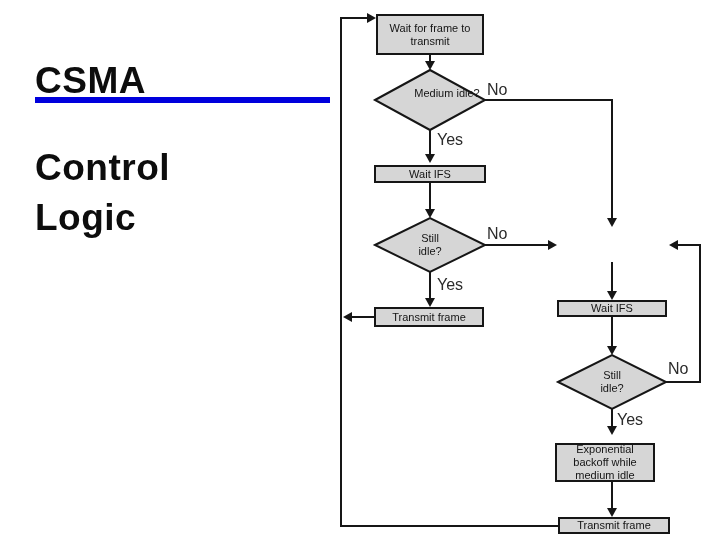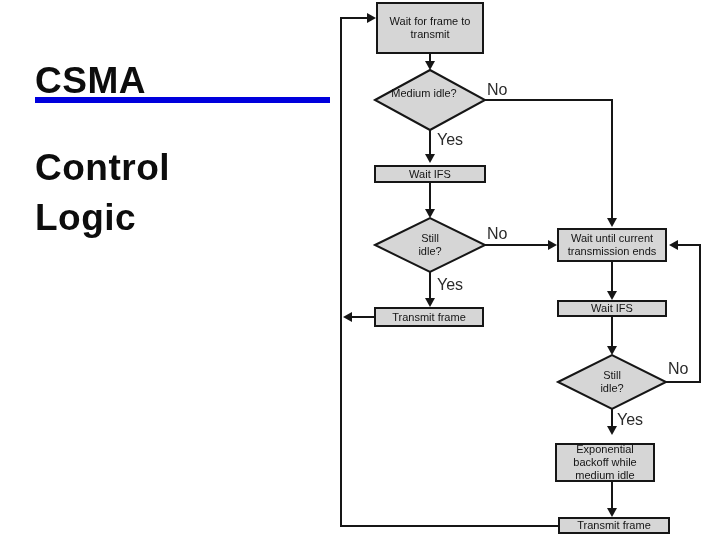--- a/index.html
+++ b/index.html
@@ -115,29 +115,28 @@
       <polygon points="607,508 617,508 612,517"></polygon>
     </g>
 
     <g fill="#d6d6d6" stroke="#161616" stroke-width="2">
       <polygon points="375,100 430,70 485,100 430,130"></polygon>
       <polygon points="375,245 430,218 485,245 430,272"></polygon>
       <polygon points="558,382 612,355 666,382 612,409"></polygon>
     </g>
   </svg>
 
-  <div class="box" style="left:376px; top:2px;   width:108px; height:52px;">Wait for frame to transmit</div>
+  <div class="box" style="left:376px; top:14px;   width:108px; height:41px;">Wait for frame to transmit</div>
   <div class="box" style="left:374px; top:165px; width:112px; height:18px;">Wait IFS</div>
   <div class="box" style="left:374px; top:307px; width:110px; height:20px;">Transmit frame</div>
-  <div class="box" style="left:557px; top:228px; width:110px; height:34px;">Wait until current transmission ends</div>
   <div class="box" style="left:557px; top:300px; width:110px; height:17px;">Wait IFS</div>
   <div class="box" style="left:555px; top:443px; width:100px; height:39px;">Exponential backoff while medium idle</div>
   <div class="box" style="left:558px; top:517px; width:112px; height:17px;">Transmit frame</div>
 
-  <div class="dtext" style="left:389px; top:87px;  width:70px;">Medium idle?</div>
+  <div class="dtext" style="left:412px; top:87px;  width:70px;">Medium idle?</div>
   <div class="dtext" style="left:408px; top:232px; width:44px;">Still idle?</div>
   <div class="dtext" style="left:590px; top:369px; width:44px;">Still idle?</div>
 
   <div class="lbl" style="left:487px; top:82px;">No</div>
   <div class="lbl" style="left:437px; top:132px;">Yes</div>
   <div class="lbl" style="left:487px; top:226px;">No</div>
   <div class="lbl" style="left:437px; top:277px;">Yes</div>
   <div class="lbl" style="left:668px; top:361px;">No</div>
   <div class="lbl" style="left:617px; top:412px;">Yes</div>
 

